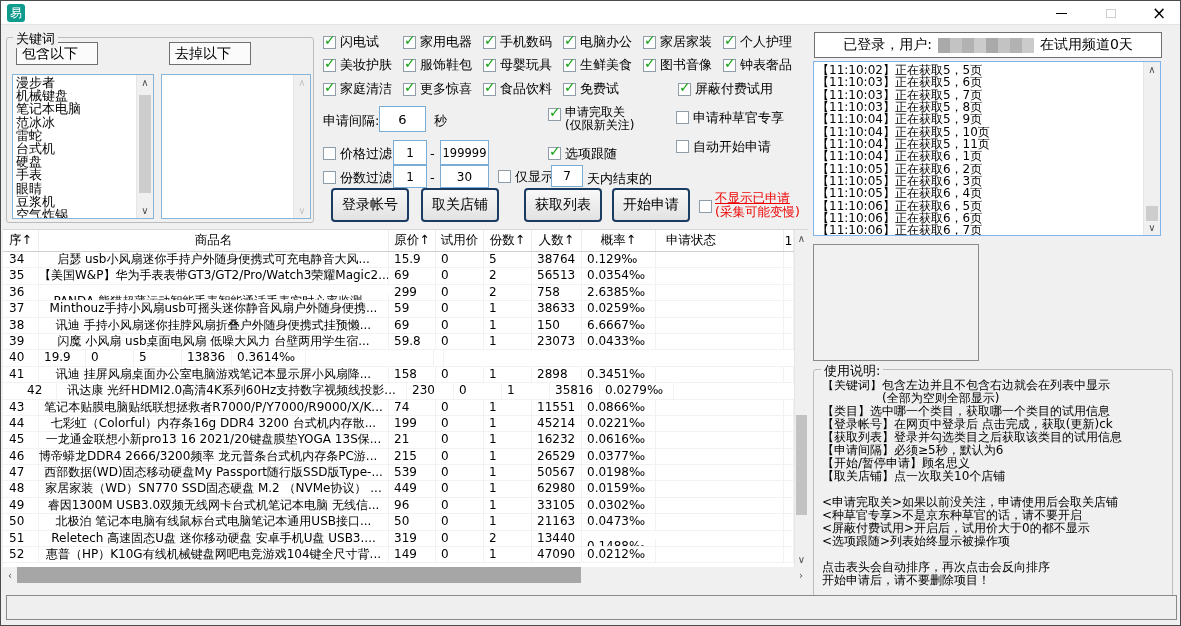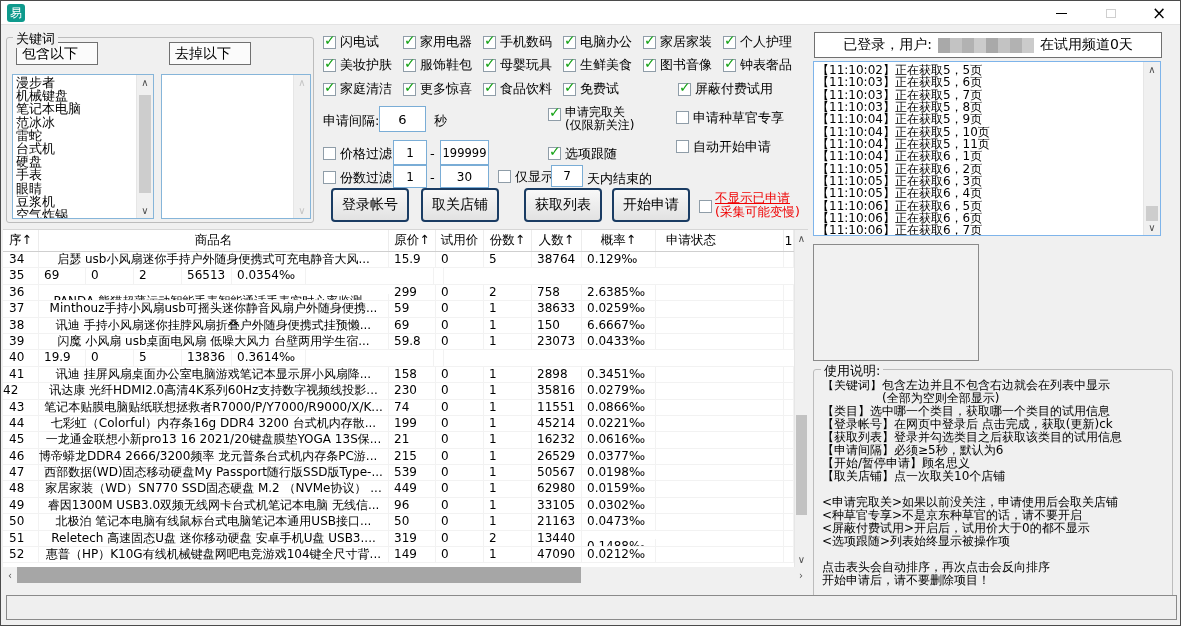--- a/index.html
+++ b/index.html
@@ -304,20 +304,21 @@
           <div class="td" style="width: 47px; padding-left: 5px;">15.9</div>
           <div class="td" style="width: 48px; padding-left: 5px;">0</div>
           <div class="td" style="width: 48px; padding-left: 5px;">5</div>
           <div class="td" style="width: 50px; padding-left: 5px;">38764</div>
           <div class="td" style="width: 74px; padding-left: 5px;">0.129‰</div>
           <div class="td" style="width: 128px; padding-left: 5px;"></div>
           <div class="td" style="width: 10px; padding-left: 5px;"></div>
         </div>
         <div class="tr">
           <div class="td" style="width: 36px; padding-left: 6px;">35</div>
+          <div class="td" style="width: 350px; text-align: center;">【美国W&amp;P】华为手表表带GT3/GT2/Pro/Watch3荣耀Magic2...</div>
           <div class="td" style="width: 47px; padding-left: 5px;">69</div>
           <div class="td" style="width: 48px; padding-left: 5px;">0</div>
           <div class="td" style="width: 48px; padding-left: 5px;">2</div>
           <div class="td" style="width: 50px; padding-left: 5px;">56513</div>
           <div class="td" style="width: 74px; padding-left: 5px;">0.0354‰</div>
           <div class="td" style="width: 128px; padding-left: 5px;"></div>
           <div class="td" style="width: 10px; padding-left: 5px;"></div>
         </div>
         <div class="tr">
           <div class="td" style="width: 36px; padding-left: 6px;">36</div>
@@ -378,21 +379,21 @@
           <div class="td" style="width: 350px; text-align: center;">讯迪 挂屏风扇桌面办公室电脑游戏笔记本显示屏小风扇降...</div>
           <div class="td" style="width: 47px; padding-left: 5px;">158</div>
           <div class="td" style="width: 48px; padding-left: 5px;">0</div>
           <div class="td" style="width: 48px; padding-left: 5px;">1</div>
           <div class="td" style="width: 50px; padding-left: 5px;">2898</div>
           <div class="td" style="width: 74px; padding-left: 5px;">0.3451‰</div>
           <div class="td" style="width: 128px; padding-left: 5px;"></div>
           <div class="td" style="width: 10px; padding-left: 5px;"></div>
         </div>
         <div class="tr">
-          <div class="td" style="width: 36px; ">42</div>
+          <div class="td" style="width: 36px; padding-left: 6px; margin-left: 18px;">42</div>
           <div class="td" style="width: 350px; text-align: center;">讯达康 光纤HDMI2.0高清4K系列60Hz支持数字视频线投影...</div>
           <div class="td" style="width: 47px; padding-left: 5px;">230</div>
           <div class="td" style="width: 48px; padding-left: 5px;">0</div>
           <div class="td" style="width: 48px; padding-left: 5px;">1</div>
           <div class="td" style="width: 50px; padding-left: 5px;">35816</div>
           <div class="td" style="width: 74px; padding-left: 5px;">0.0279‰</div>
           <div class="td" style="width: 128px; padding-left: 5px;"></div>
           <div class="td" style="width: 10px; padding-left: 5px;"></div>
         </div>
         <div class="tr">

